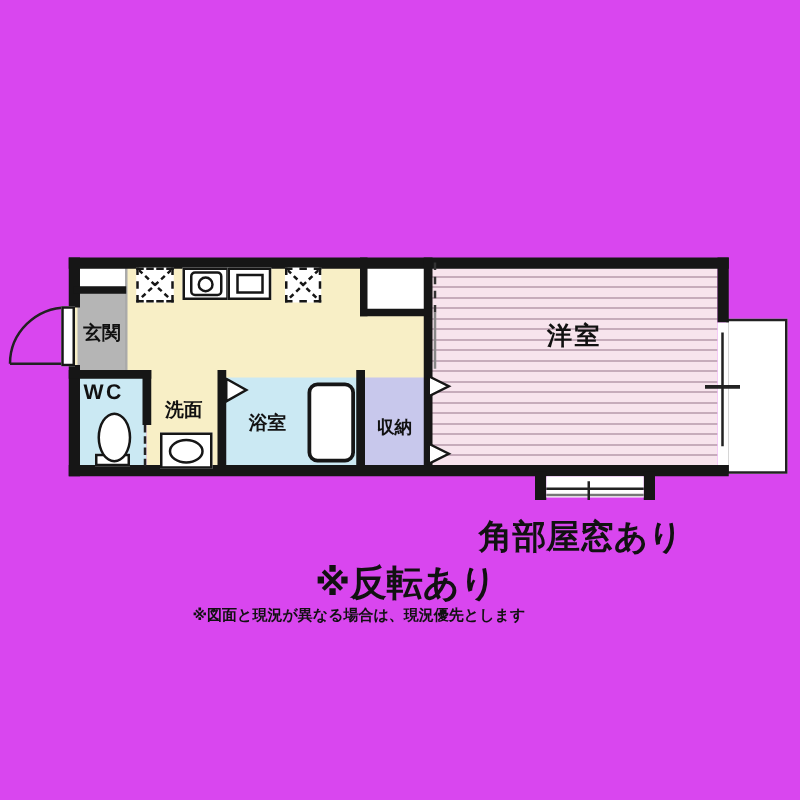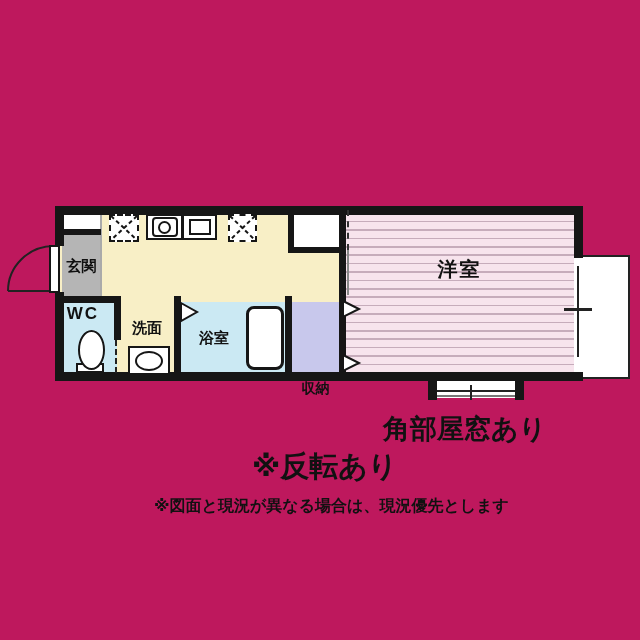--- a/index.html
+++ b/index.html
@@ -1,16 +1,16 @@
 <!DOCTYPE html>
 <html style="--wall: #161616; --kitchen-floor: #F8EFC6; --entrance-floor: #B5B5B5; --wet-area-floor: #CBE9F3; --storage-floor: #C8C8EC; --western-room-floor: #F7E4ED; --western-room-stripe: #C6ACBB;"><head>
 <meta charset="utf-8">
 <style>
   html,body{margin:0;padding:0;background:#fff;}
-  #canvas{position:relative;width:640px;height:640px;background:#be185d;overflow:hidden;
+  #canvas{position:relative;width:640px;height:640px;background:#d946ef;overflow:hidden;
     font-family:"Liberation Sans","DejaVu Sans",sans-serif;}
   .wall{position:absolute;background:var(--wall,#161616);z-index:3;}
   .fill{position:absolute;z-index:1;}
   .feat{position:absolute;z-index:4;}
   .label{position:absolute;z-index:6;color:#111;font-weight:bold;text-align:center;white-space:nowrap;}
   .kitchen{background:var(--kitchen-floor,#F8EFC6);}
   .gray{background:var(--entrance-floor,#B5B5B5);}
   .blue{background:var(--wet-area-floor,#CBE9F3);}
   .lav{background:var(--storage-floor,#C8C8EC);}
   .pink{background:repeating-linear-gradient(to bottom,
@@ -109,22 +109,22 @@
 
   <div class="feat whitebox" style="left:437px;top:381px;width:78px;height:17px;"></div>
   <div class="feat" style="left:437px;top:390px;width:78px;height:2px;background:#222;"></div>
   <div class="feat" style="left:437px;top:395px;width:78px;height:1.5px;background:#777;"></div>
   <div class="feat" style="left:470px;top:385px;width:2px;height:15px;background:#222;"></div>
 
   <div class="label" style="left:62px;top:257px;width:39px;font-size:15px;">玄関</div>
   <div class="label" style="left:62px;top:304px;width:42px;font-size:17px;letter-spacing:2px;">WC</div>
   <div class="label" style="left:117px;top:319px;width:60px;font-size:15px;">洗面</div>
   <div class="label" style="left:181px;top:329px;width:66px;font-size:15px;">浴室</div>
-  <div class="label" style="left:291px;top:333px;width:49px;font-size:14px;margin-top:47px;">収納</div>
+  <div class="label" style="left:291px;top:333px;width:49px;font-size:14px;">収納</div>
   <div class="label" style="left:345px;top:246px;width:229px;font-size:20px;letter-spacing:2px;line-height:47px;">
     <div>洋室</div>
   </div>
 
   <div class="label" style="left:383px;top:411px;font-size:27px;">角部屋窓あり</div>
   <div class="label" style="left:252px;top:447px;font-size:29px;">※反転あり</div>
-  <div class="label" style="left:154px;top:496px;font-size:16px;">※図面と現況が異なる場合は、現況優先とします</div>
+  <div class="label" style="left:154px;top:484px;font-size:12px;">※図面と現況が異なる場合は、現況優先とします</div>
 
 </div>
 
 </body></html>

